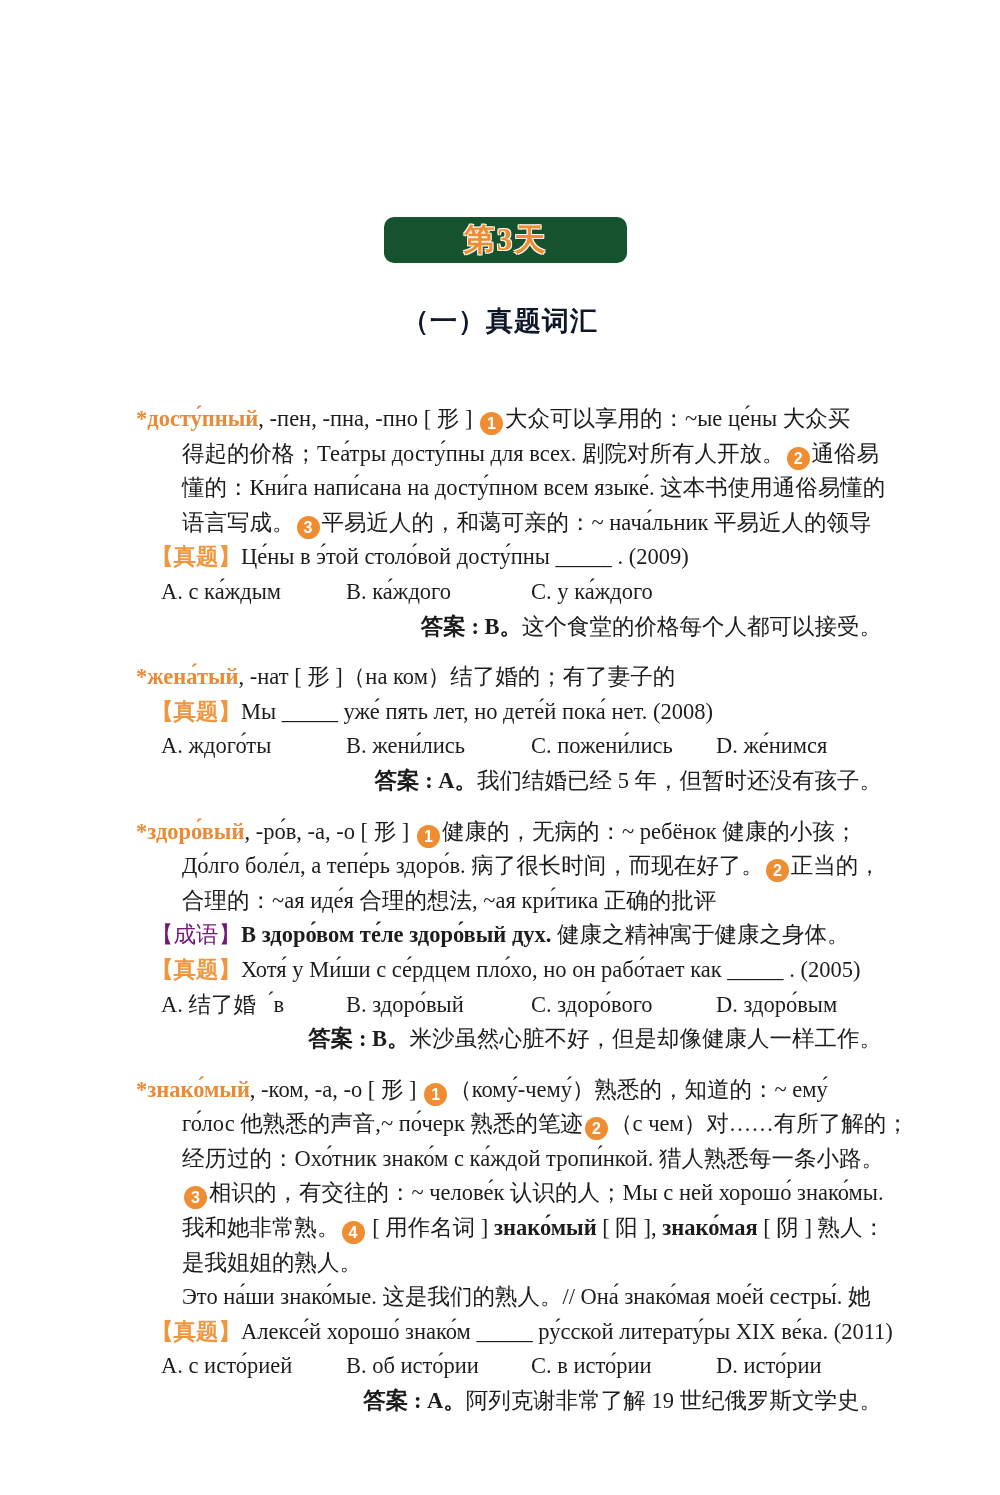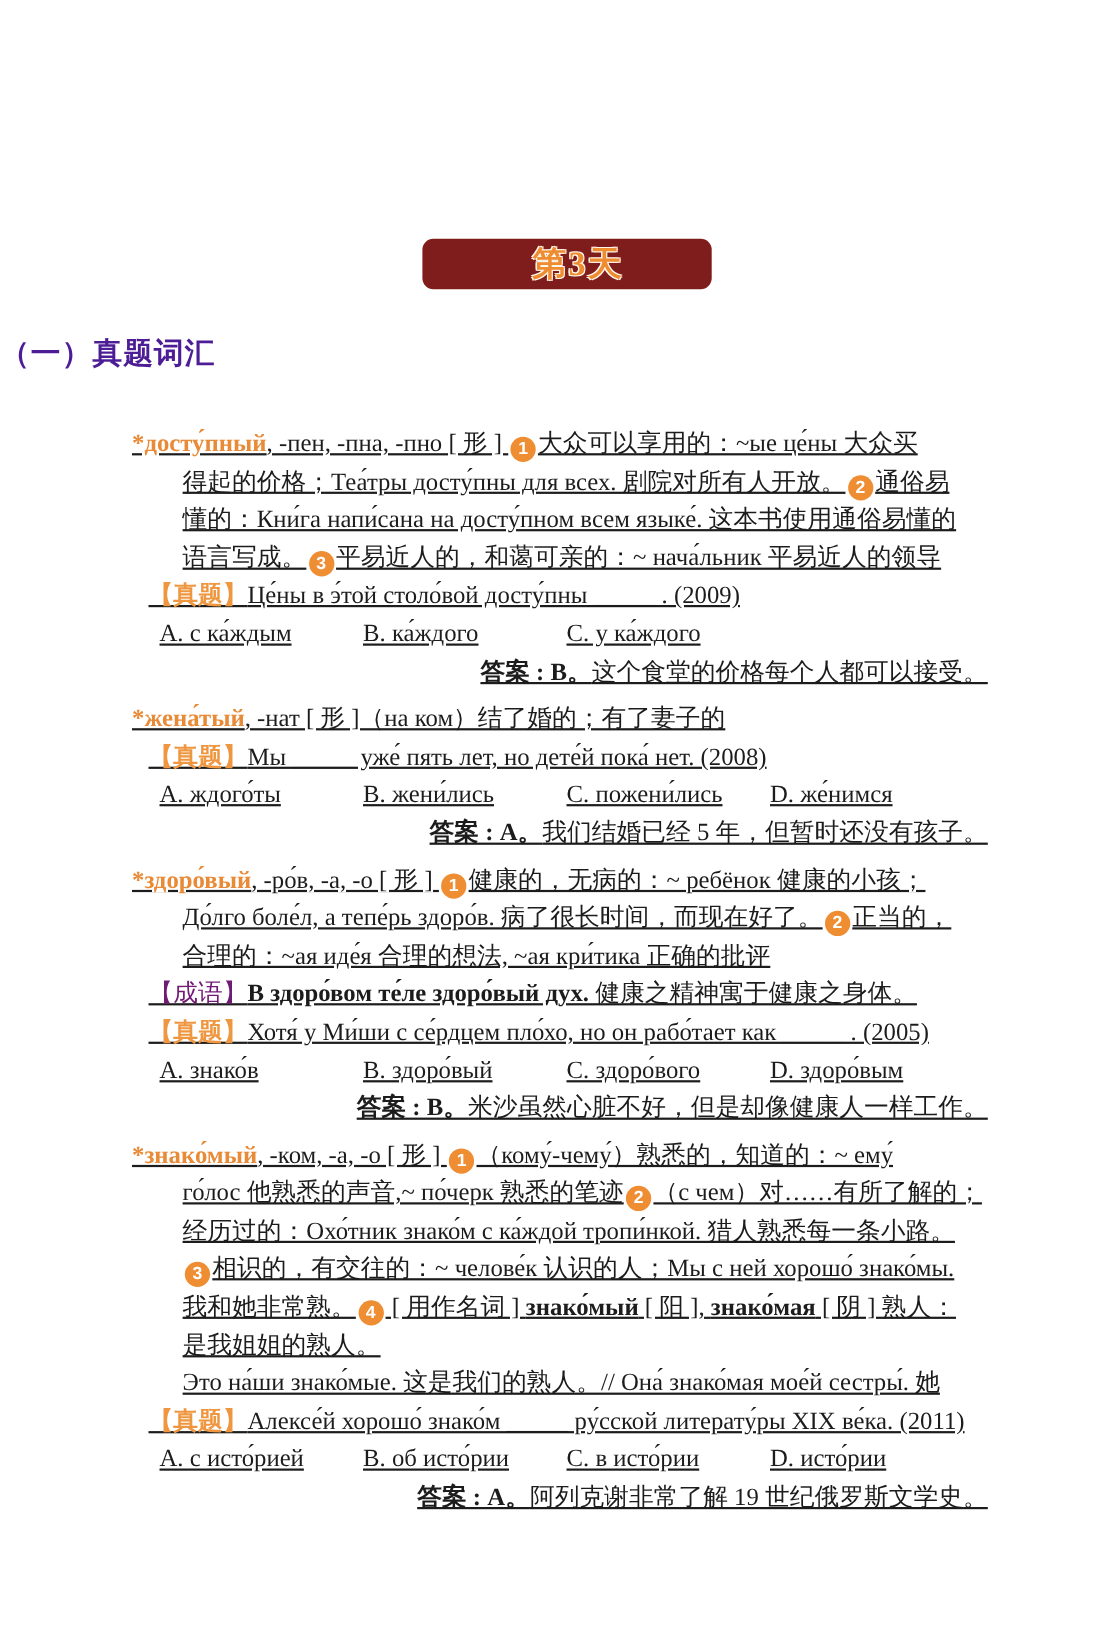--- a/index.html
+++ b/index.html
@@ -11,54 +11,54 @@
     font-family: "Liberation Serif", "DejaVu Serif", serif;
     color: #1c1c1c;
     overflow: hidden;
   }
   .day-badge {
     position: absolute;
     left: 384px;
     top: 217px;
     width: 243px;
     height: 46px;
-    background: #7f1d1d;
+    background: #14532d;
     border-radius: 10px;
     display: flex;
     align-items: center;
     justify-content: center;
-    padding-left: 20px;
   }
   .day-badge .badge-text {
     font-size: 31px;
     font-weight: bold;
     color: #ee8c31;
     letter-spacing: 2px;
     text-shadow: 1px 1px 0 #fff7ec, -1px -1px 0 #fff7ec, 1px -1px 0 #fff7ec, -1px 1px 0 #fff7ec;
   }
   .section-title {
     position: absolute;
     top: 303px;
     left: 0;
     width: 100%;
     margin: 0;
+    text-align: center;
     font-size: 27px;
     font-weight: bold;
     letter-spacing: 1px;
-    color: #4c1d95;
+    color: #0f172a;
   }
   .content {
     position: absolute;
     left: 120px;
     top: 386px;
     width: 778px;
     font-size: 22.5px;
     line-height: 34.6px;
   }
-  .entry { margin: 0; text-decoration: underline; }
+  .entry { margin: 16px; }
   .entry + .entry { margin-top: 8px; }
   .line { white-space: nowrap; }
   .line.cont   { padding-left: 46px; }
   .line.exam   { padding-left: 15px; }
   .line.idiom  { padding-left: 15px; }
   .line.answer { padding-left: 23px; text-align: right; }
   .line.opts {
     padding-left: 25px;
     display: grid;
     grid-template-columns: 185px 185px 185px auto;
@@ -122,21 +122,21 @@
       <div class="line answer"><span class="b">答案 : A。</span><span>我们结婚已经 5 年，但暂时还没有孩子。</span></div>
     </section>
 
     <section class="entry">
       <div class="line first"><span class="hw">*здоро́вый</span><span>, -ро́в, -а, -о [ 形 ] </span><span class="cnum">1</span><span>健康的，无病的：~ ребёнок 健康的小孩；</span></div>
       <div class="line cont"><span>До́лго боле́л, а тепе́рь здоро́в. 病了很长时间，而现在好了。</span><span class="cnum">2</span><span>正当的，</span></div>
       <div class="line cont"><span>合理的：~ая иде́я 合理的想法, ~ая кри́тика 正确的批评</span></div>
       <div class="line idiom"><span class="idiom-label">【成语】</span><span class="b">В здоро́вом те́ле здоро́вый дух.</span><span> 健康之精神寓于健康之身体。</span></div>
       <div class="line exam"><span class="exam-label">【真题】</span><span>Хотя́ у Ми́ши с се́рдцем пло́хо, но он рабо́тает как _____ . (2005)</span></div>
       <div class="line opts">
-        <span>A. знако́в</span>
+        <span>A. 结了婚的́в</span>
         <span>B. здоро́вый</span>
         <span>C. здоро́вого</span>
         <span>D. здоро́вым</span>
       </div>
       <div class="line answer"><span class="b">答案 : B。</span><span>米沙虽然心脏不好，但是却像健康人一样工作。</span></div>
     </section>
 
     <section class="entry">
       <div class="line first"><span class="hw">*знако́мый</span><span>, -ком, -а, -о [ 形 ] </span><span class="cnum">1</span><span>（кому́-чему́）熟悉的，知道的：~ ему́</span></div>
       <div class="line cont"><span>го́лос 他熟悉的声音,~ по́черк 熟悉的笔迹</span><span class="cnum">2</span><span>（с чем）对……有所了解的；</span></div>

